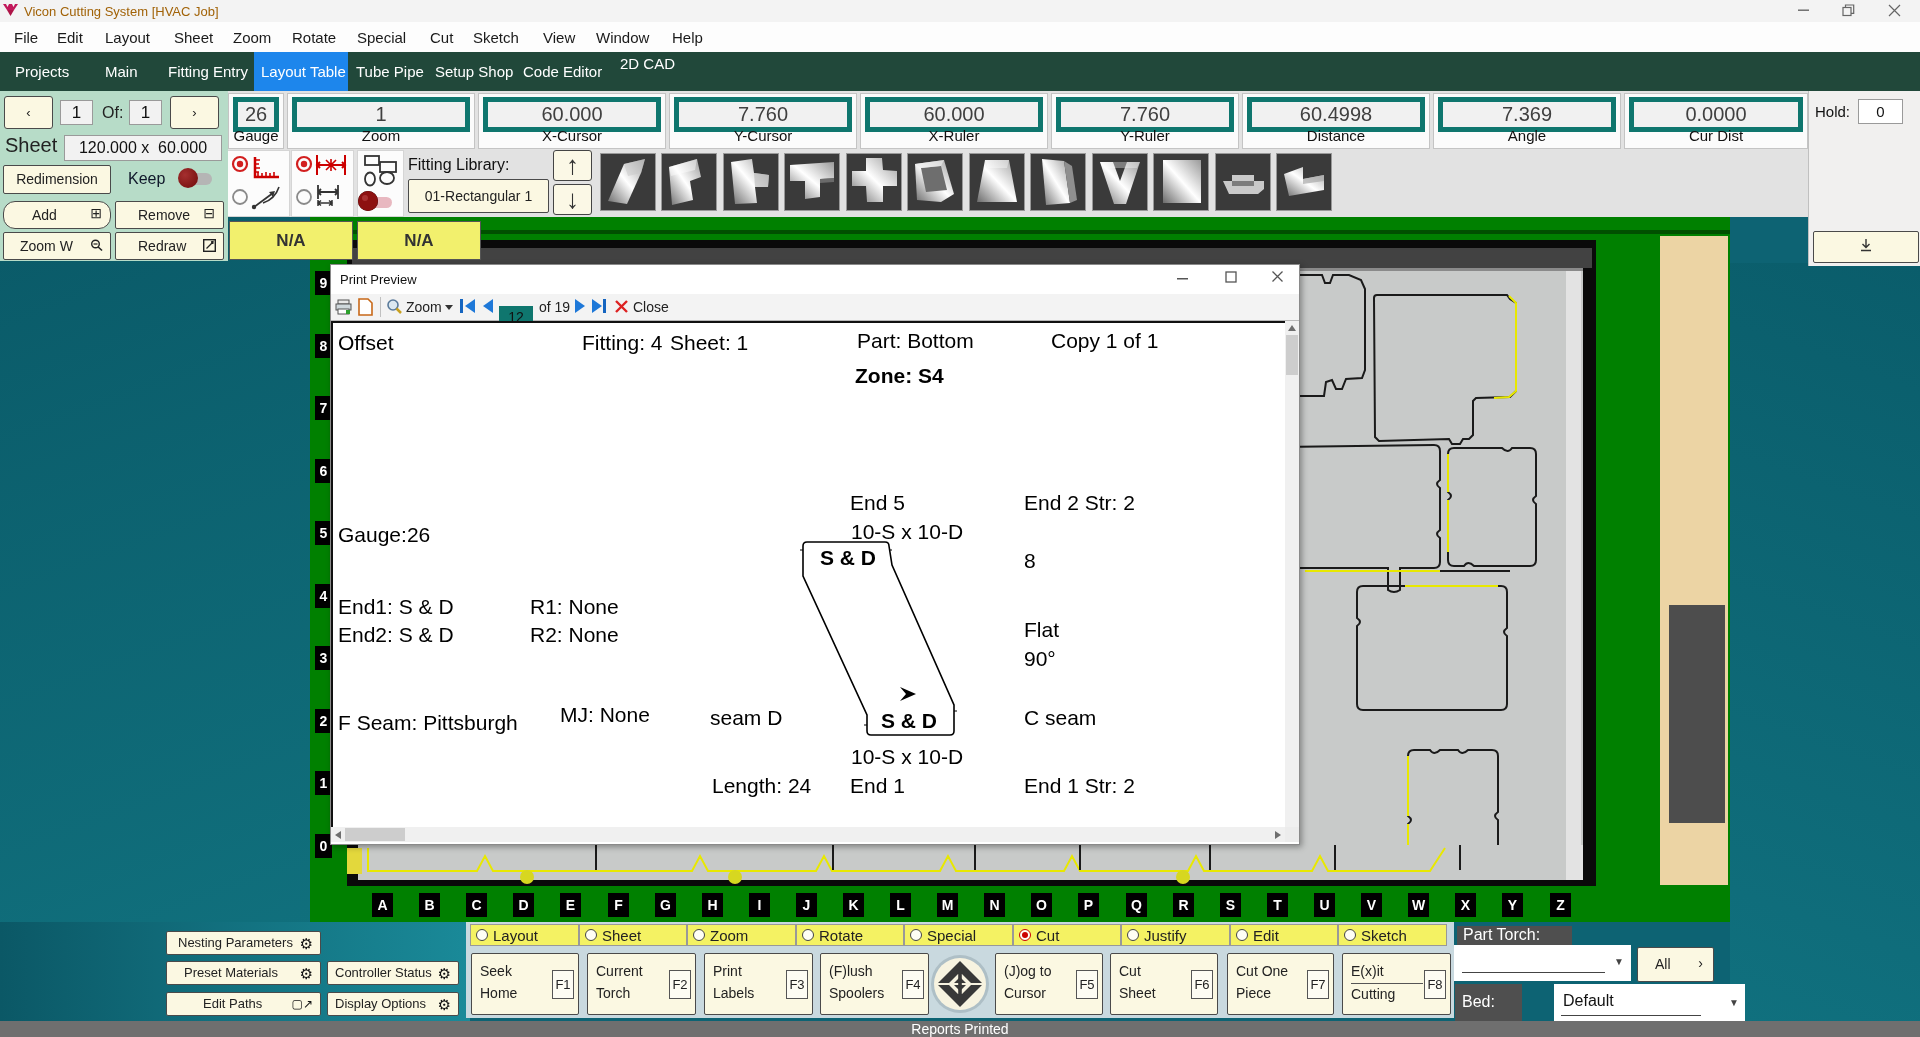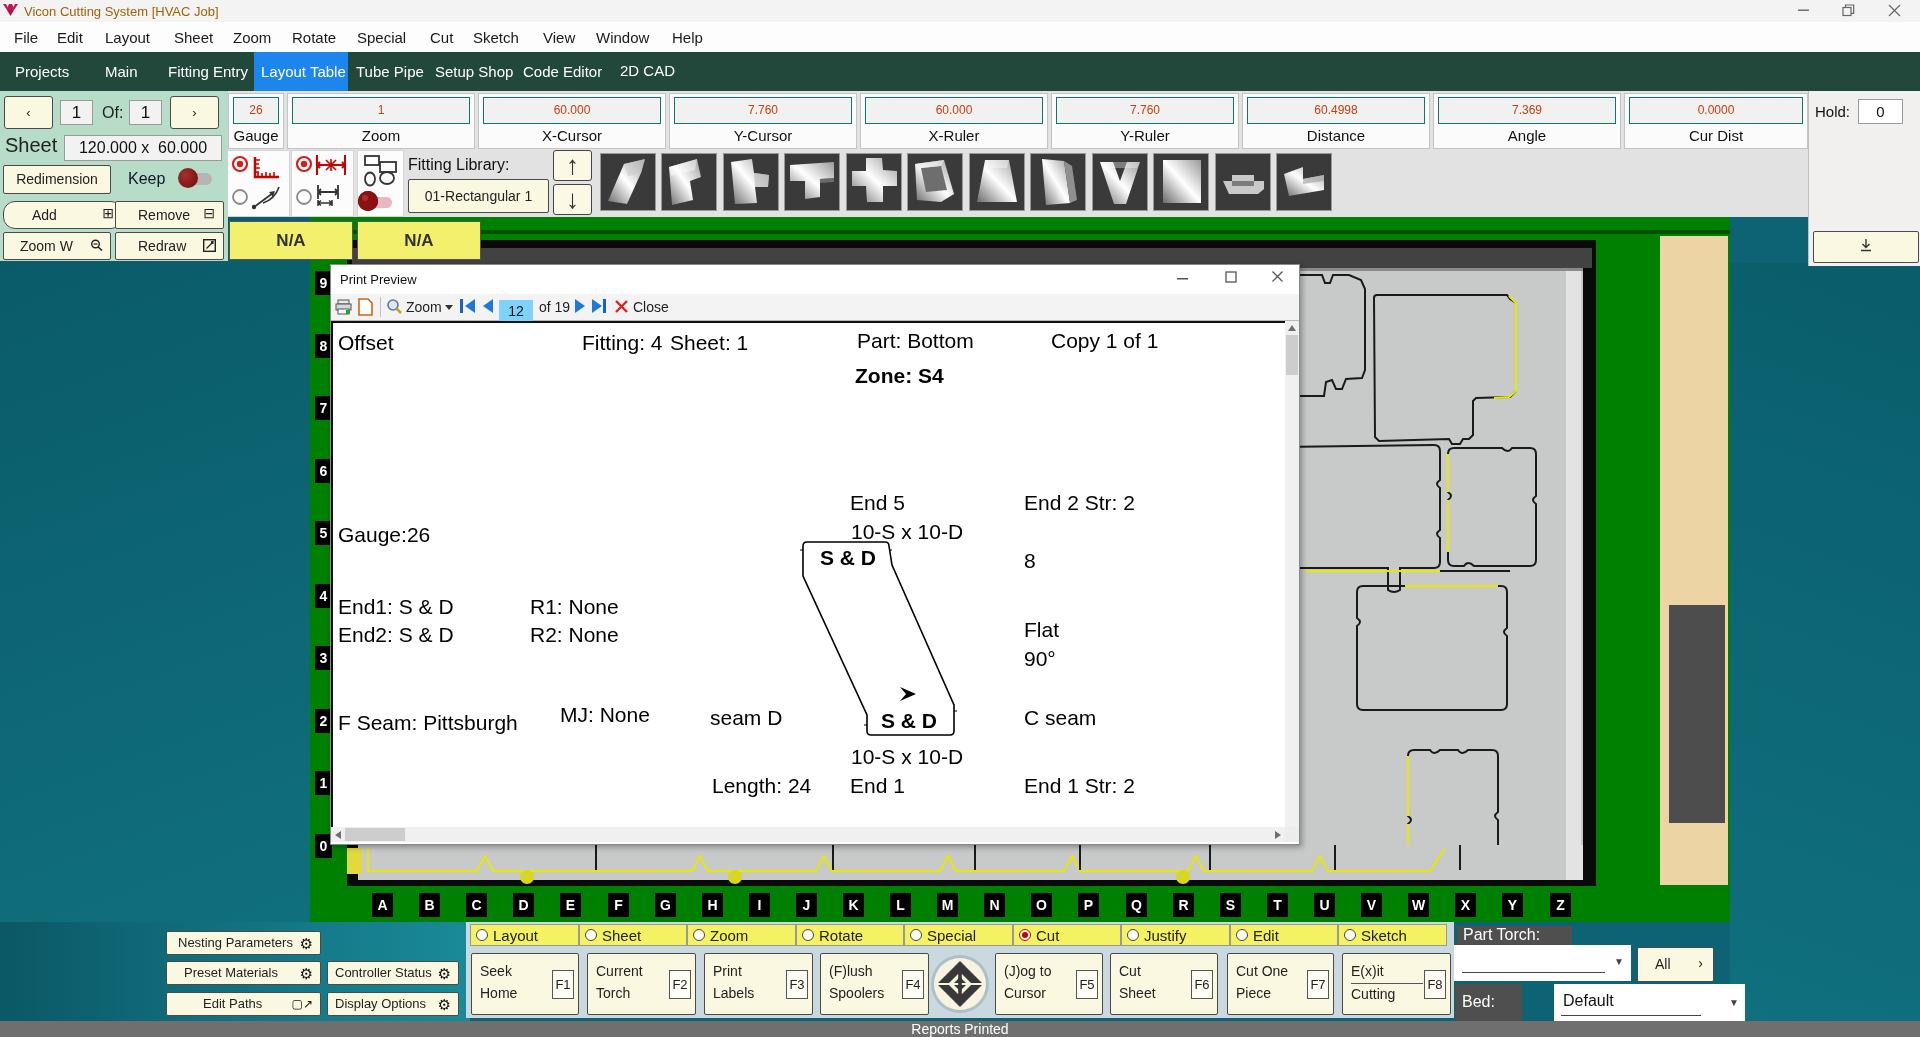--- a/index.html
+++ b/index.html
@@ -46,28 +46,28 @@
 
 <div class="abs" style="left:0;top:52px;width:1920px;height:39px;background:#21483a;font-size:15px;color:#fff;">
   <div class="abs" style="left:254px;top:0;width:94px;height:39px;background:#1d86ec;"></div>
   <span class="abs" style="left:15px;top:11px;">Projects</span>
   <span class="abs" style="left:105px;top:11px;">Main</span>
   <span class="abs" style="left:168px;top:11px;">Fitting Entry</span>
   <span class="abs" style="left:261px;top:11px;">Layout Table</span>
   <span class="abs" style="left:356px;top:11px;">Tube Pipe</span>
   <span class="abs" style="left:435px;top:11px;">Setup Shop</span>
   <span class="abs" style="left:523px;top:11px;">Code Editor</span>
-  <span class="abs" style="left:620px;top:10px;">2D CAD</span>
+  <span class="abs" style="left:620px;top:3px;">2D CAD</span>
 </div>
 
 <div class="abs" style="left:0;top:91px;width:1920px;height:126px;background:#e2e2e2;"></div>
 
 <style>
 .grp{position:absolute;top:93px;height:54px;background:#fbfbfb;border:1px solid #c4c4c4;}
-.grp .in{position:absolute;left:4px;right:4px;top:3px;height:25px;background:#f1f1f1;border:1px solid #0f766e;font-size:12px;line-height:25px;text-align:center;color:#c2410c;}
+.grp .in{position:absolute;left:4px;right:4px;top:3px;height:25px;background:#f1f1f1;border:5px solid #0f766e;font-size:20px;line-height:25px;text-align:center;color:#404040;}
 .grp .lb{position:absolute;left:0;right:0;top:33px;font-size:15px;text-align:center;color:#111;}
 </style>
 <div class="grp" style="left:228px;width:54px;">
     <div class="in">26</div>
     <div class="lb">Gauge</div>
   </div>
 <div class="grp" style="left:287px;width:186px;">
     <div class="in">1</div>
     <div class="lb">Zoom</div>
   </div>
@@ -105,21 +105,21 @@
   <div class="abs ibox" style="left:60px;top:9px;width:31px;height:23px;font-size:17px;line-height:23px;">1</div>
   <div class="abs" style="left:102px;top:13px;font-size:16px;color:#222;">Of:</div>
   <div class="abs ibox" style="left:129px;top:9px;width:31px;height:23px;font-size:17px;line-height:23px;">1</div>
   <div class="abs cream" style="left:170px;top:5px;width:47px;height:31px;font-size:13px;text-align:center;line-height:31px;">›</div>
   <div class="abs" style="left:5px;top:43px;font-size:20px;color:#222;">Sheet</div>
   <div class="abs ibox" style="left:64px;top:44px;width:156px;height:24px;font-size:16px;line-height:24px;">120.000 x&nbsp; 60.000</div>
   <div class="abs cream" style="left:3px;top:74px;width:106px;height:27px;font-size:14px;text-align:center;line-height:27px;border-radius:2px;">Redimension</div>
   <div class="abs" style="left:128px;top:79px;font-size:16px;color:#0f172a;">Keep</div>
   <div class="abs" style="left:183px;top:82px;width:29px;height:12px;background:#b5b5b5;border-radius:6px;"></div>
   <div class="abs" style="left:178px;top:77px;width:20px;height:20px;background:radial-gradient(circle at 35% 35%,#a52f2f,#6e0a0a);border-radius:50%;"></div>
-  <div class="abs cream" style="left:3px;top:110px;width:106px;height:26px;font-size:14px;border-radius:12px;padding-left:12px;">
+  <div class="abs cream" style="left:3px;top:110px;width:106px;height:26px;font-size:14px;border-radius:12px;">
       <span style="position:absolute;left:28px;top:5px;">Add</span>
       <span style="position:absolute;right:8px;top:3px;font-size:14px;">⊞</span>
     </div>
   <div class="abs cream" style="left:115px;top:110px;width:107px;height:26px;font-size:14px;border-radius:2px;">
       <span style="position:absolute;left:22px;top:5px;">Remove</span>
       <span style="position:absolute;right:8px;top:3px;font-size:14px;">⊟</span>
     </div>
   <div class="abs cream" style="left:3px;top:141px;width:106px;height:26px;font-size:14px;border-radius:2px;">
       <span style="position:absolute;left:16px;top:5px;">Zoom W</span>
       <svg style="position:absolute;right:7px;top:6px;" width="13" height="13" viewBox="0 0 13 13">
@@ -513,21 +513,21 @@
     <svg class="abs" style="left:114px;top:11px;" width="8" height="5" viewBox="0 0 8 5">
         <polygon points="0,0 8,0 4,5" fill="#333"></polygon>
       </svg>
     <svg class="abs" style="left:128px;top:4px;" width="17" height="16" viewBox="0 0 17 16">
         <rect x="1" y="1" width="3" height="14" fill="#1565c0"></rect>
         <polygon points="16,1 16,15 6,8" fill="#1e78d8"></polygon>
       </svg>
     <svg class="abs" style="left:152px;top:4px;" width="11" height="16" viewBox="0 0 11 16">
         <polygon points="10,1 10,15 0,8" fill="#1e78d8"></polygon>
       </svg>
-    <div class="abs" style="left:168px;top:6px;width:34px;height:22px;background:#7dd3fc;font-size:14px;text-align:center;line-height:22px;color:#111;">12</div>
+    <div class="abs" style="left:168px;top:12px;width:34px;height:22px;background:#0f766e;font-size:14px;text-align:center;line-height:22px;color:#111;">12</div>
     <span class="abs" style="left:208px;top:5px;font-size:14px;color:#222;">of 19</span>
     <svg class="abs" style="left:243px;top:4px;" width="11" height="16" viewBox="0 0 11 16">
         <polygon points="1,1 1,15 11,8" fill="#1e78d8"></polygon>
       </svg>
     <svg class="abs" style="left:260px;top:4px;" width="17" height="16" viewBox="0 0 17 16">
         <polygon points="1,1 1,15 11,8" fill="#1e78d8"></polygon>
         <rect x="12" y="1" width="3" height="14" fill="#1565c0"></rect>
       </svg>
     <svg class="abs" style="left:284px;top:6px;" width="13" height="13" viewBox="0 0 13 13">
         <path d="M1,1 L12,12 M12,1 L1,12" stroke="#d22" stroke-width="2.4"></path>

